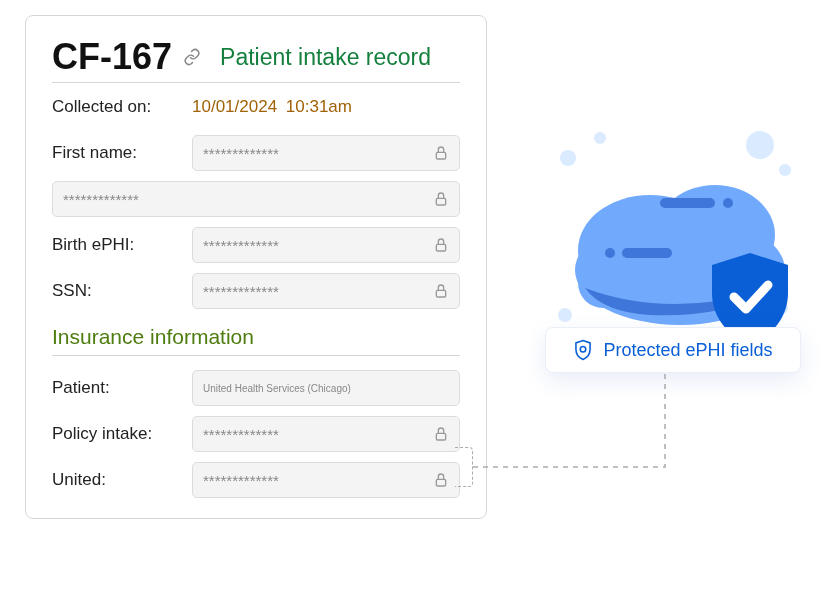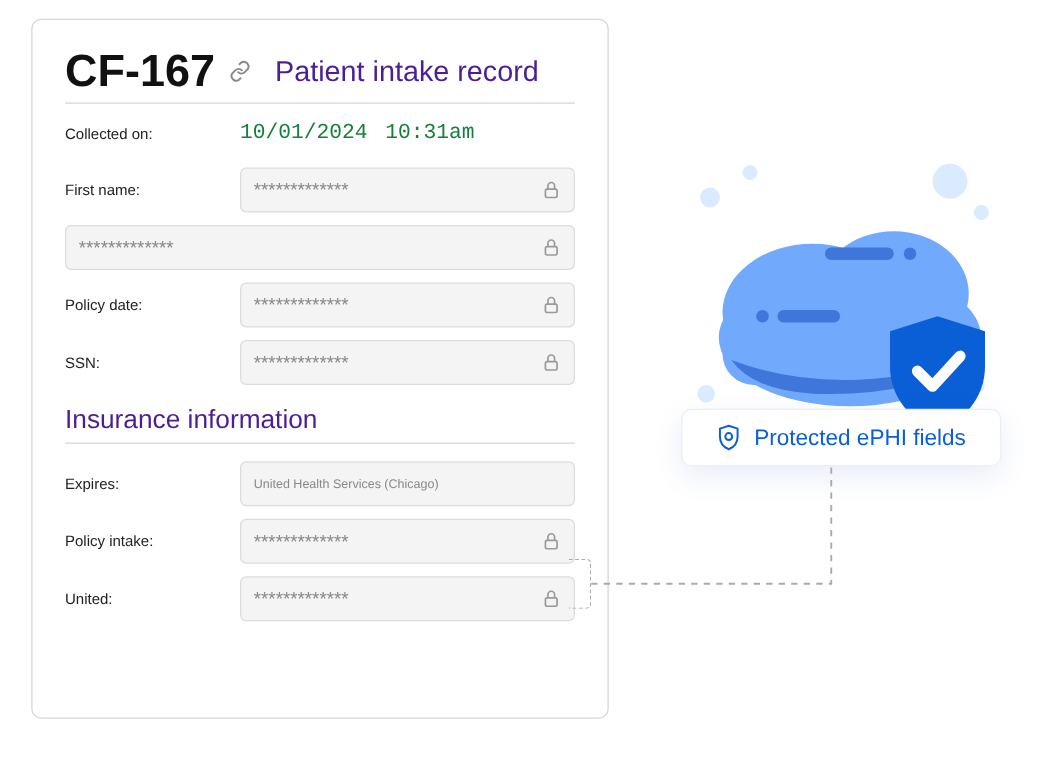--- a/index.html
+++ b/index.html
@@ -8,21 +8,21 @@
       height: 606px;
       font-family: -apple-system, BlinkMacSystemFont, "Segoe UI", Arial, sans-serif;
       background: #fff;
       position: relative;
     }
     .card {
       position: absolute;
       left: 25px;
       top: 15px;
       width: 462px;
-      height: 560px;
+      height: 504px;
       background: #fff;
       border: 1px solid #d6d6d6;
       border-radius: 8px;
       padding: 20px 26px;
     }
     .header {
       display: flex;
       align-items: center;
       border-bottom: 1px solid #d6d6d6;
       padding-bottom: 4px;
@@ -39,38 +39,37 @@
       height: 20px;
       margin-right: 18px;
       color: #888;
       display: inline-flex;
       align-items: center;
       justify-content: center;
     }
     .record-title {
       font-size: 23px;
       font-weight: 400;
-      color: #4c1d95;
+      color: #15803d;
     }
     .row {
       display: flex;
       align-items: center;
       margin-bottom: 10px;
     }
     .label {
       width: 140px;
-      font-size: 12px;
+      font-size: 17px;
       color: #222;
       flex-shrink: 0;
     }
     .value-plain {
       font-size: 17px;
-      color: #15803d;
+      color: #a16207;
       word-spacing: 4px;
-      font-family: Liberation Mono, monospace;
     }
     .field {
       flex: 1;
       height: 36px;
       background: #f4f4f4;
       border: 1px solid #dcdcdc;
       border-radius: 5px;
       display: flex;
       align-items: center;
       padding: 0 10px;
@@ -88,21 +87,21 @@
       font-size: 10px;
     }
     .lock-icon {
       width: 16px;
       height: 16px;
       color: #999;
       flex-shrink: 0;
     }
     .section-title {
       font-size: 21px;
-      color: #4c1d95;
+      color: #4d7c0f;
       border-bottom: 1px solid #d6d6d6;
       padding-bottom: 6px;
       margin-top: 16px;
       margin-bottom: 14px;
     }
     .cloud-wrap {
       position: absolute;
       left: 530px;
       top: 120px;
       width: 280px;
@@ -191,21 +190,21 @@
       <span class="lock-icon">
         <svg viewBox="0 0 24 24" width="16" height="16" fill="none" stroke="currentColor" stroke-width="2">
             <rect x="5" y="11" width="14" height="10" rx="2"></rect>
             <path d="M8 11V7a4 4 0 0 1 8 0v4"></path>
           </svg>
       </span>
     </div>
   </div>
 
   <div class="row">
-    <span class="label">Policy date:</span>
+    <span class="label">Birth ePHI:</span>
     <div class="field">
       <span class="masked">*************</span>
       <span class="lock-icon">
         <svg viewBox="0 0 24 24" width="16" height="16" fill="none" stroke="currentColor" stroke-width="2">
             <rect x="5" y="11" width="14" height="10" rx="2"></rect>
             <path d="M8 11V7a4 4 0 0 1 8 0v4"></path>
           </svg>
       </span>
     </div>
   </div>
@@ -219,21 +218,21 @@
             <rect x="5" y="11" width="14" height="10" rx="2"></rect>
             <path d="M8 11V7a4 4 0 0 1 8 0v4"></path>
           </svg>
       </span>
     </div>
   </div>
 
   <div class="section-title">Insurance information</div>
 
   <div class="row">
-    <span class="label">Expires:</span>
+    <span class="label">Patient:</span>
     <div class="field">
       <span class="fval">United Health Services (Chicago)</span>
     </div>
   </div>
 
   <div class="row">
     <span class="label">Policy intake:</span>
     <div class="field">
       <span class="masked">*************</span>
       <span class="lock-icon">

